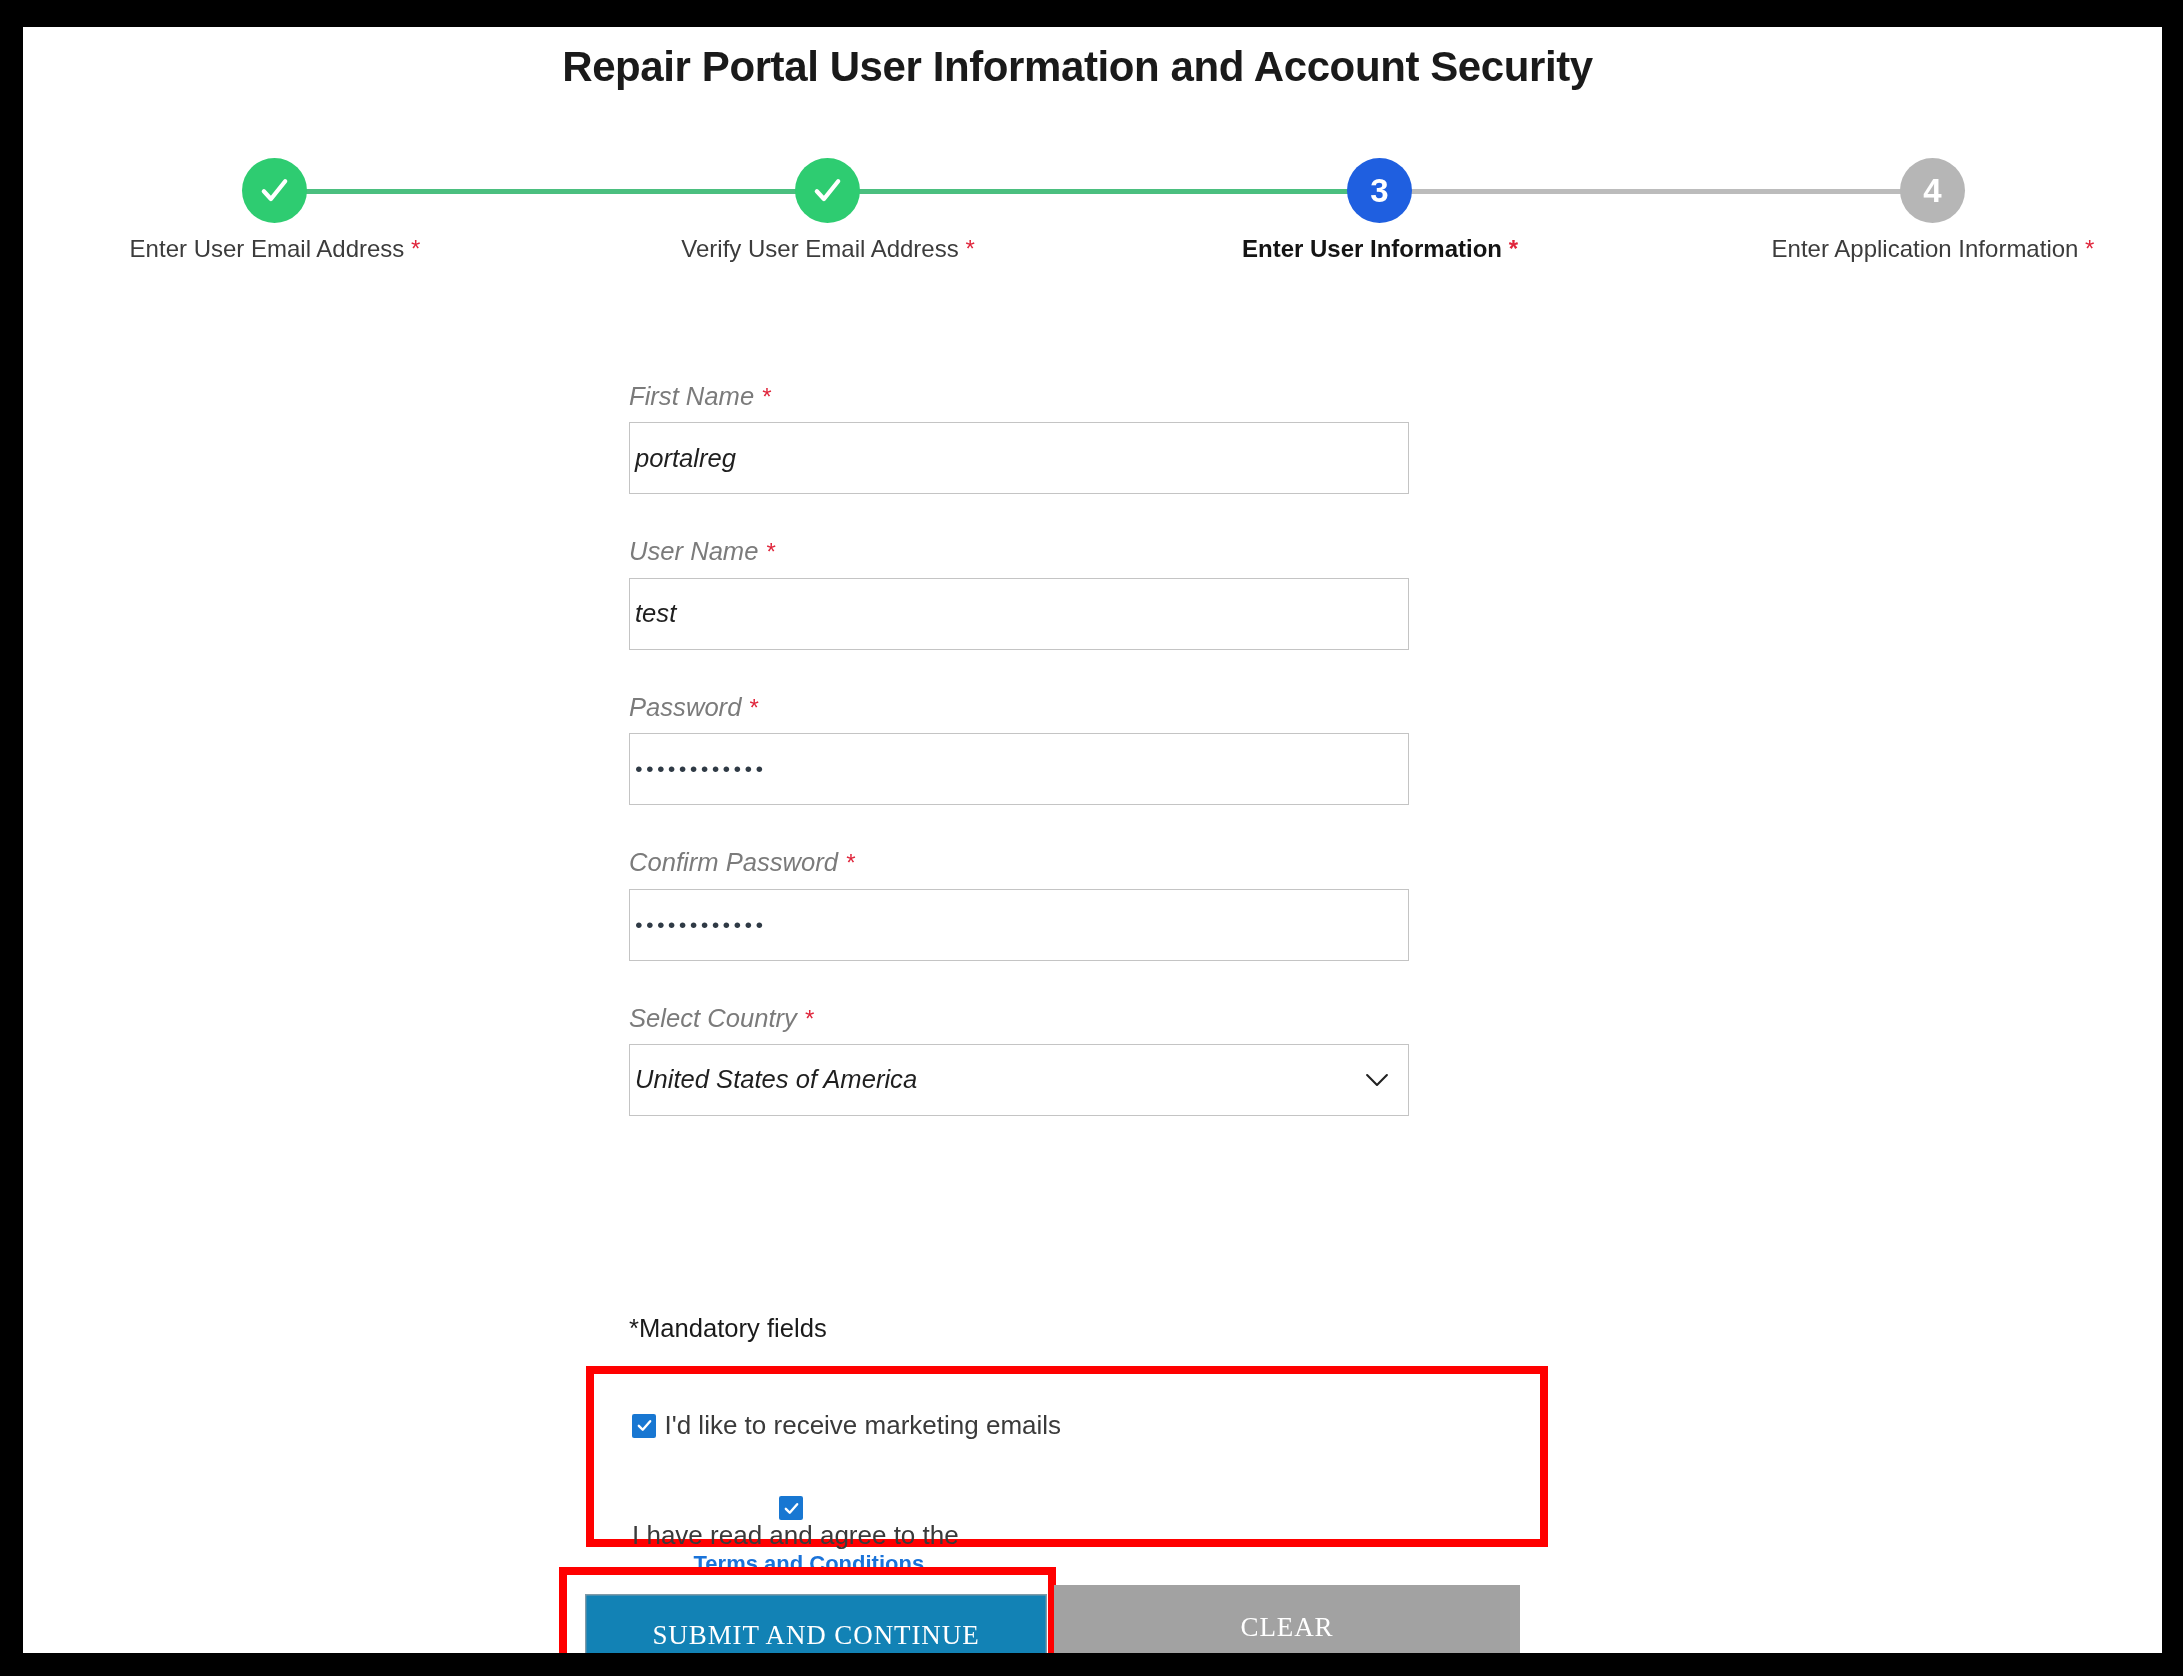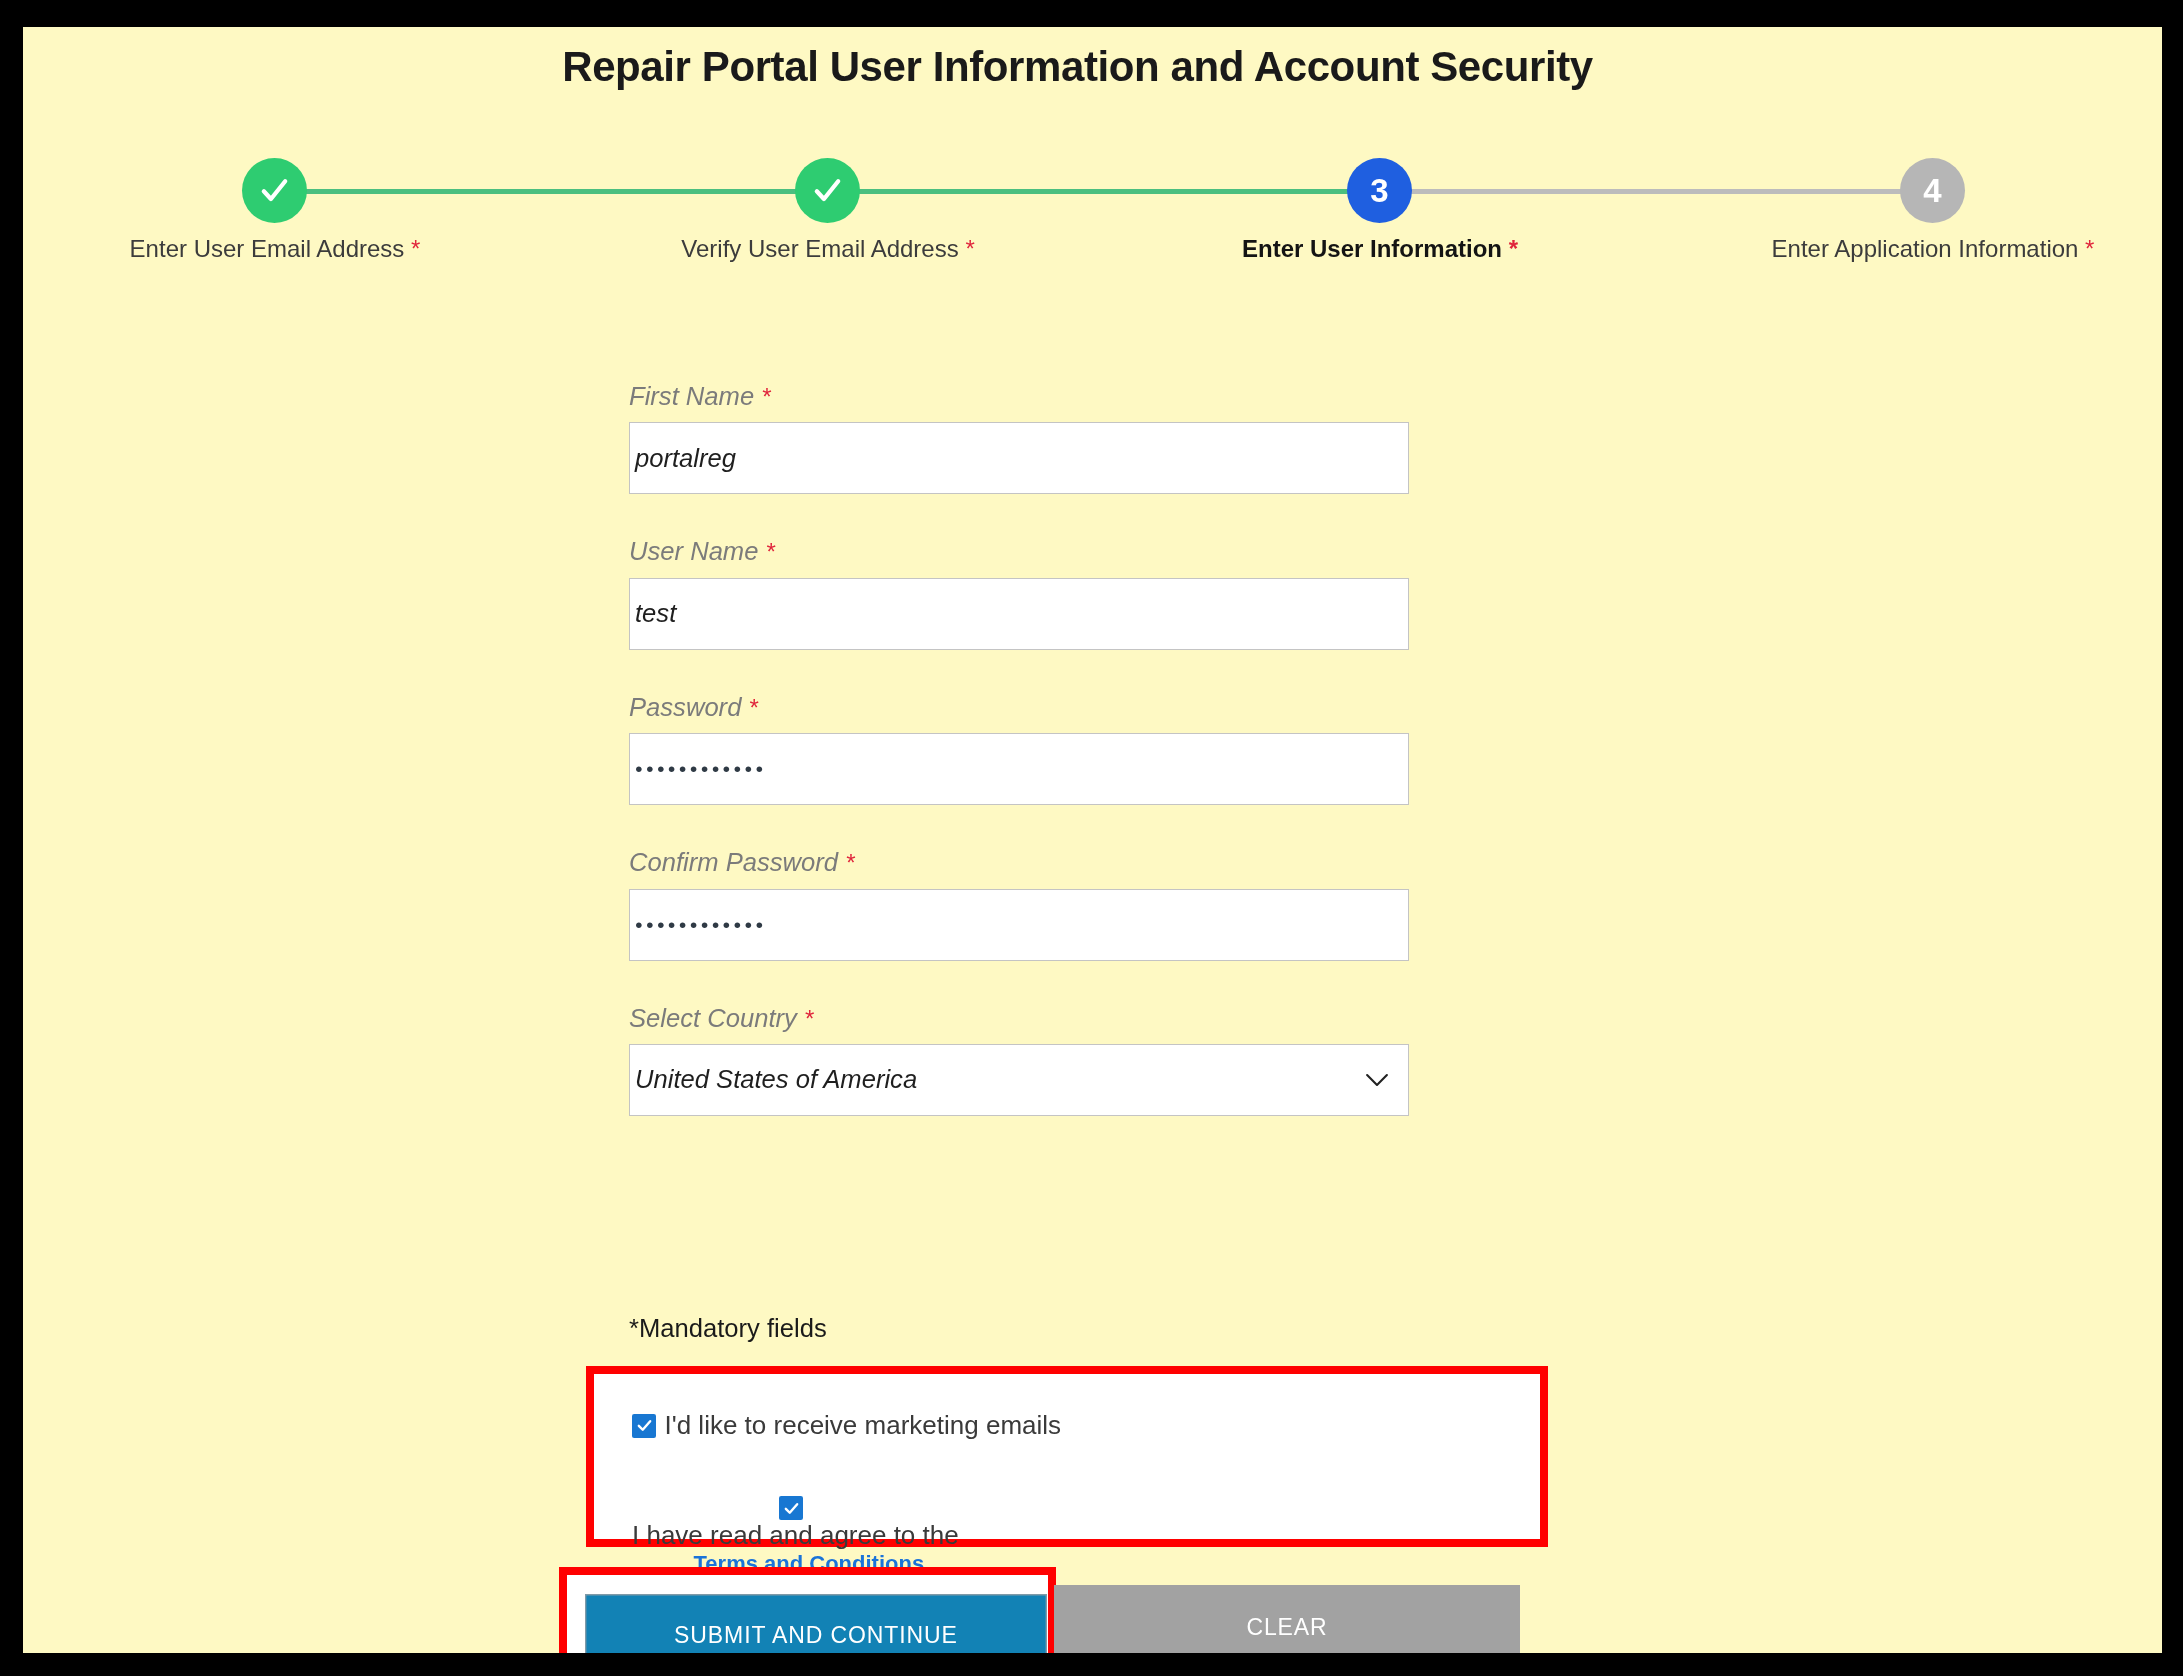--- a/index.html
+++ b/index.html
@@ -20,21 +20,21 @@
     width: 2183px;
     height: 1677px;
     background: #000000;
   }
   #page {
     position: absolute;
     left: 23px;
     top: 27px;
     width: 2139px;
     height: 1626px;
-    background: #fef9c3;
+    background: #ffffff;
     overflow: hidden;
   }
 
   
   .page-title {
     position: absolute;
     left: 0;
     top: 15.6px;
     width: 2109px;
     text-align: center;
@@ -220,24 +220,24 @@
     height: 137px;
     border: 8.5px solid #ff0000;
     box-sizing: border-box;
     background: #ffffff;
   }
   .btn {
     box-sizing: border-box;
     display: flex;
     align-items: center;
     justify-content: center;
-    font-size: 23px;
+    font-size: 27px;
     letter-spacing: 0.9px;
     color: #ffffff;
-    font-family: Liberation Sans, sans-serif;
+    font-family: Liberation Serif, serif;
     border: none;
   }
   .btn-submit {
     position: absolute;
     left: 18px;
     top: 18.5px;
     width: 462px;
     height: 84px;
     background: #1282b5;
     box-shadow: inset 0 0 0 1.4px #7f9aa8;

